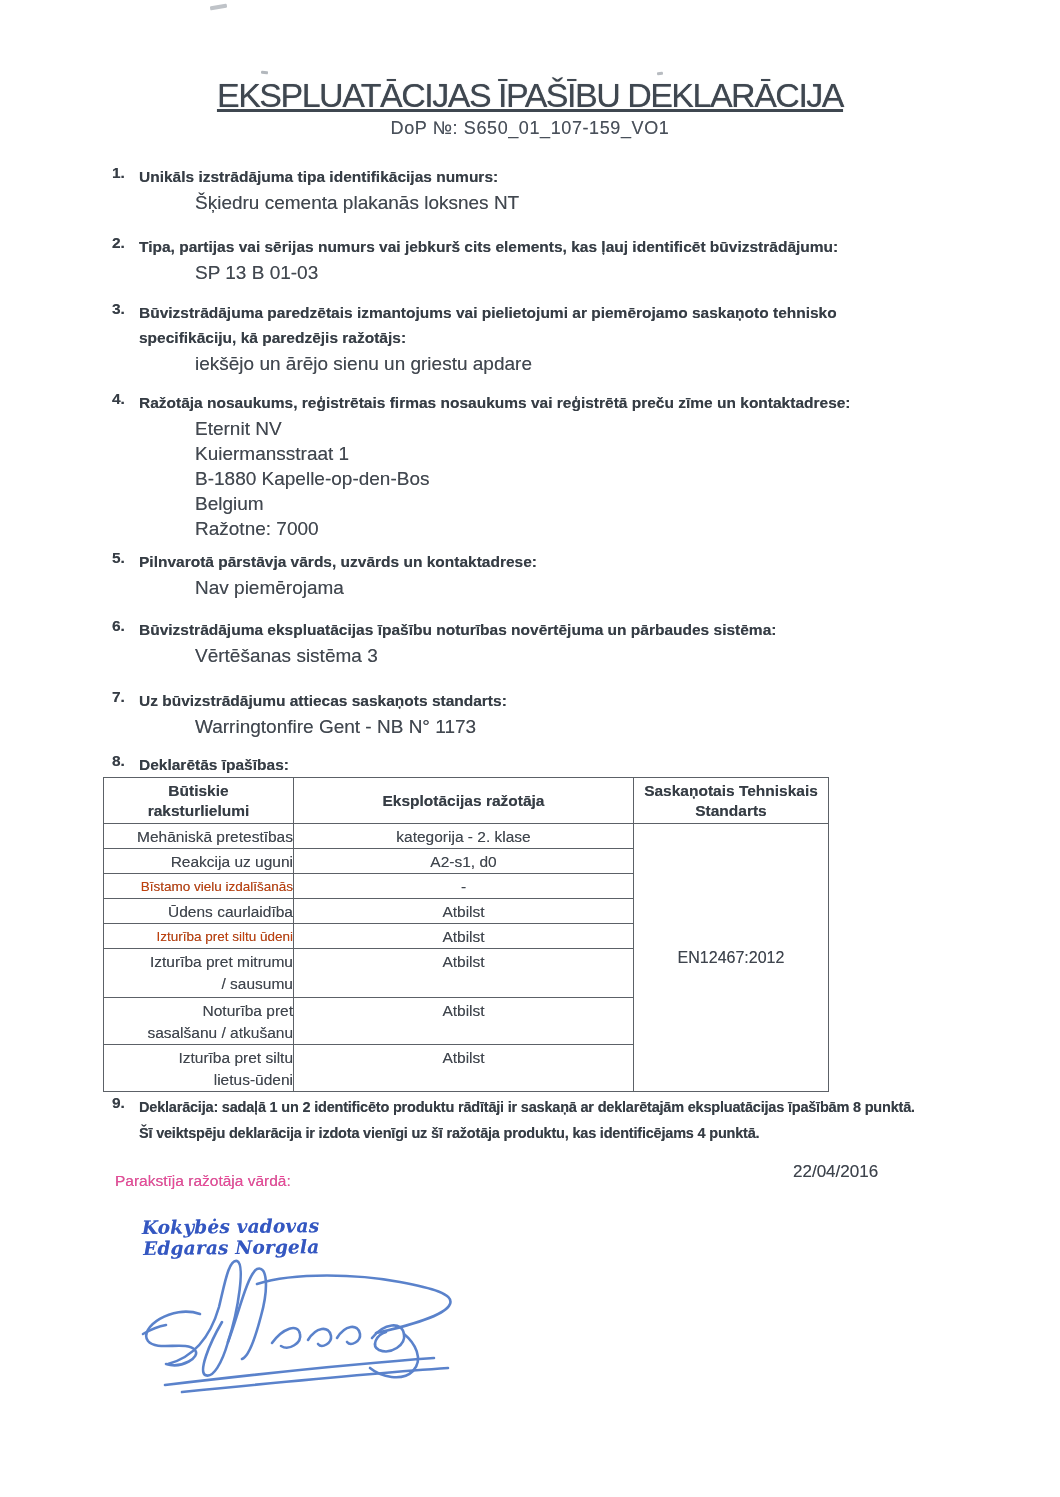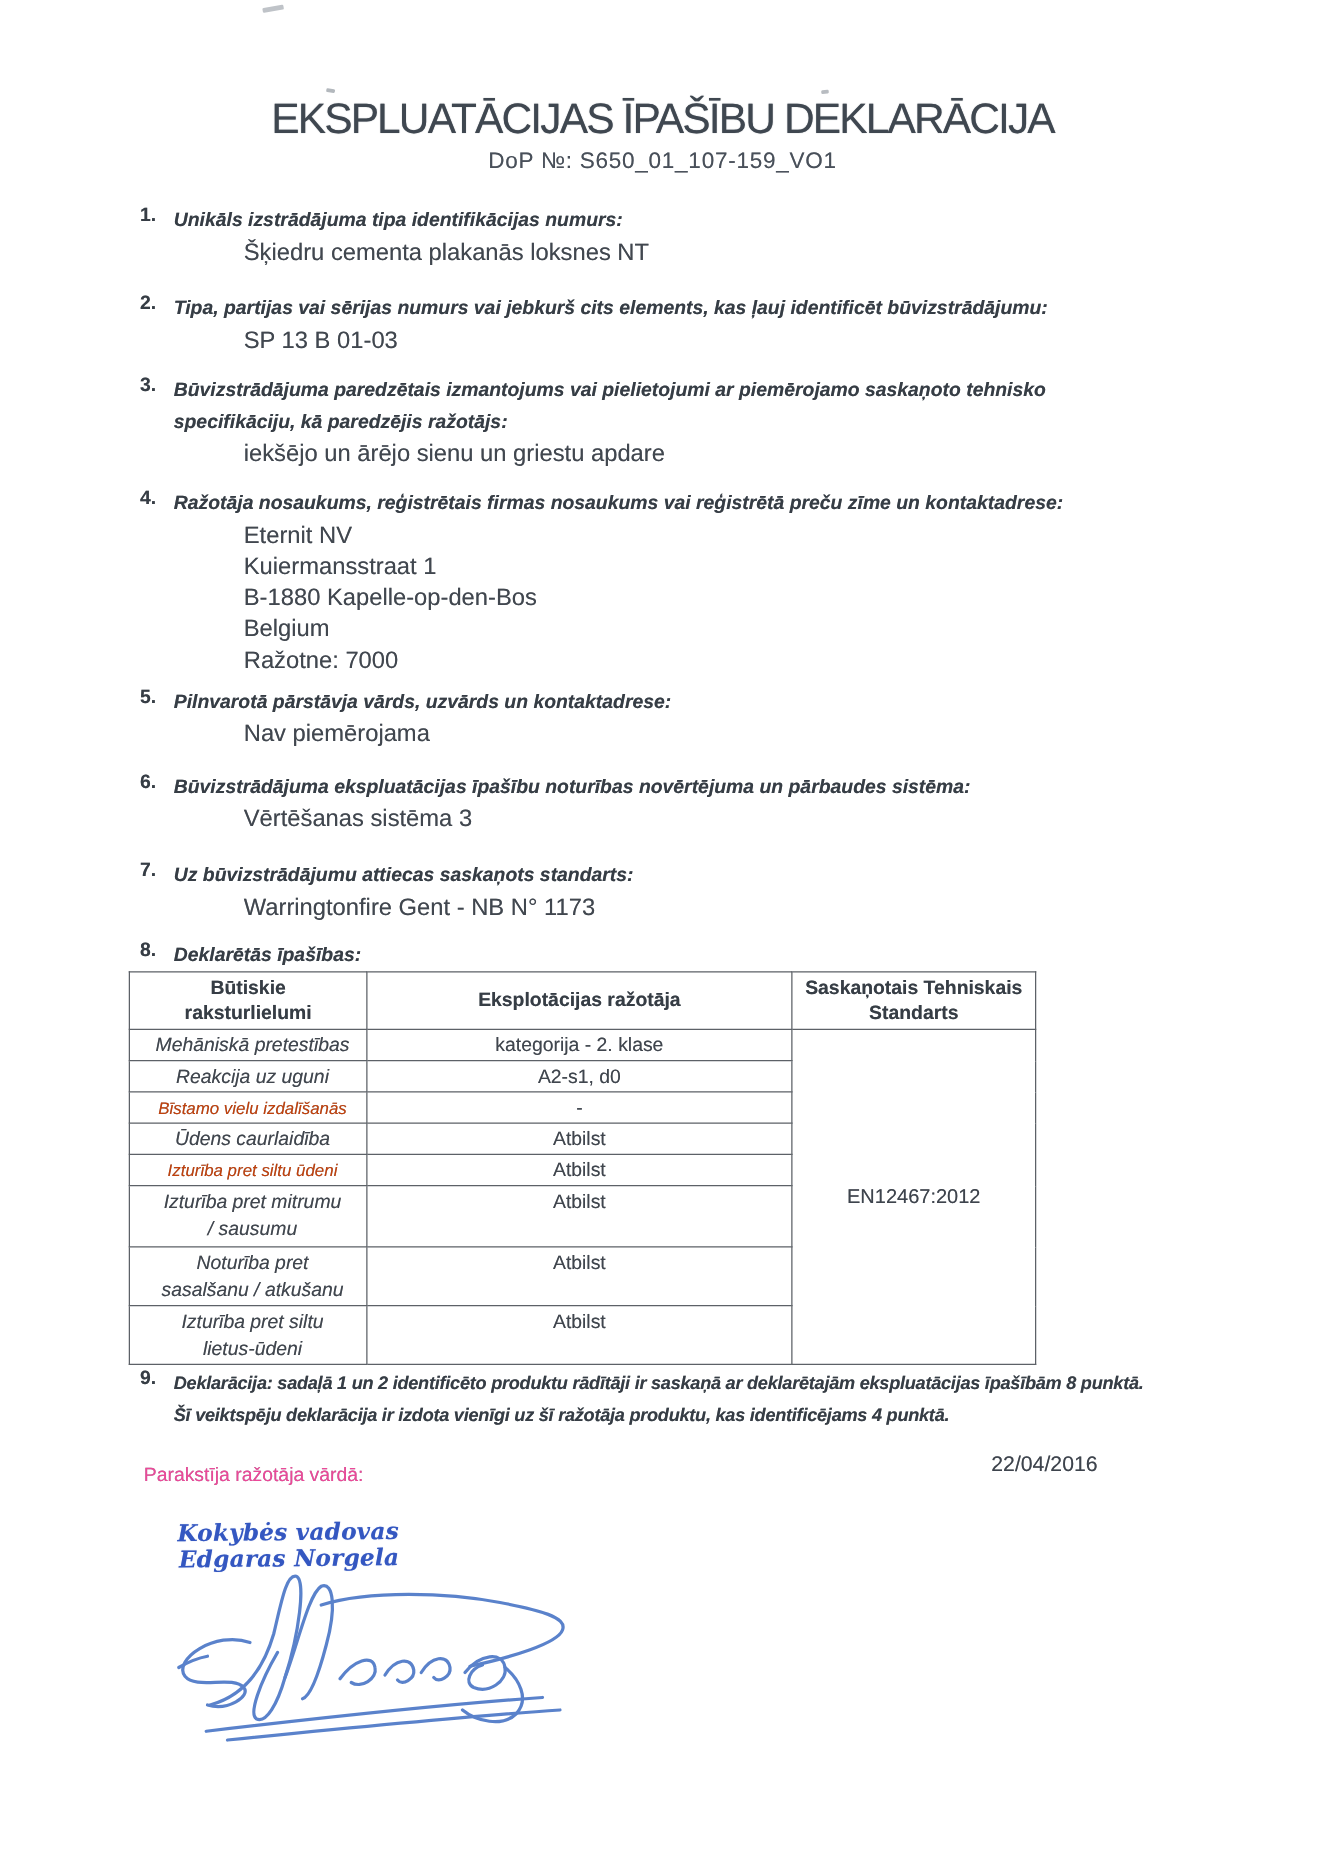--- a/index.html
+++ b/index.html
@@ -14,55 +14,55 @@
   .speck { position:absolute; background:#9aa0a7; border-radius:1px; }
   .speck.dash { left:210px; top:5px; width:17px; height:4px; background:#bfc3c8; transform:rotate(-10deg); }
   .speck.s1 { left:261px; top:71px; width:7px; height:3px; opacity:.75; transform:rotate(8deg); }
   .speck.s2 { left:657px; top:72px; width:6px; height:3px; opacity:.7; transform:rotate(-6deg); }
 
   .title {
     position:absolute; top:76px; left:0; width:100%;
     text-align:center; font-size:34px; letter-spacing:-1.5px;
     color:#3f4750; font-weight:400;
     text-shadow:0 0 0.7px rgba(63,71,80,.7);
+    text-decoration:underline;
   }
   .subtitle {
     position:absolute; top:118px; left:0; width:100%;
     text-align:center; font-size:18px; letter-spacing:0.6px;
     color:#49505a; text-shadow:0 0 0.5px rgba(73,80,90,.55);
   }
 
   .item { position:absolute; left:112px; }
   .item-row { display:flex; align-items:flex-start; }
   .item-num { width:27px; flex:0 0 27px; font-weight:700; font-size:15.5px; color:#363d45; }
   .item-heading {
     font-weight:700; font-size:15.5px; color:#363d45;
     white-space:pre; line-height:25px;
     text-shadow:0 0 0.5px rgba(54,61,69,.6);
-    font-style:italic;
   }
   .item-values { margin-left:83px; margin-top:1px; }
   .item-values .val { font-size:19px; line-height:25px; white-space:pre; color:#41474f; }
   .item.i9 .item-heading { font-size:14.5px; letter-spacing:-0.2px; line-height:26px; }
 
   
   .decl-table {
     position:absolute; left:103px; top:777px;
     border-collapse:collapse; table-layout:fixed; width:725px;
     font-size:15.5px; color:#40464e;
   }
   .decl-table th, .decl-table td { border:1.7px solid #5c6167; overflow:hidden; }
   .decl-table th {
     font-weight:700; text-align:center; vertical-align:middle;
     color:#363d45; line-height:20px; white-space:pre-line;
     text-shadow:0 0 0.5px rgba(54,61,69,.6);
   }
   .decl-table td.lbl {
-    text-align:center; vertical-align:top; padding:2px 0 0 7px;
-    white-space:pre; line-height:22px;font-style:italic;
+    text-align:right; vertical-align:top; padding:2px 0 0 7px;
+    white-space:pre; line-height:22px;
   }
   .decl-table td.val { text-align:center; vertical-align:top; padding-top:2px; line-height:21px; }
   .decl-table td.std { text-align:center; vertical-align:middle; font-size:16px; color:#3e444d; }
   .decl-table tr.small td.lbl { font-size:13.5px; color:#c2410c; }
 
   .signed-label { position:absolute; left:115px; top:1172px; font-size:15.5px; color:#ec4899; }
   .date { position:absolute; left:793px; top:1162px; font-size:17px; color:#3e444d; }
 
   .stamp {
     position:absolute; left:142px; top:1216px;

